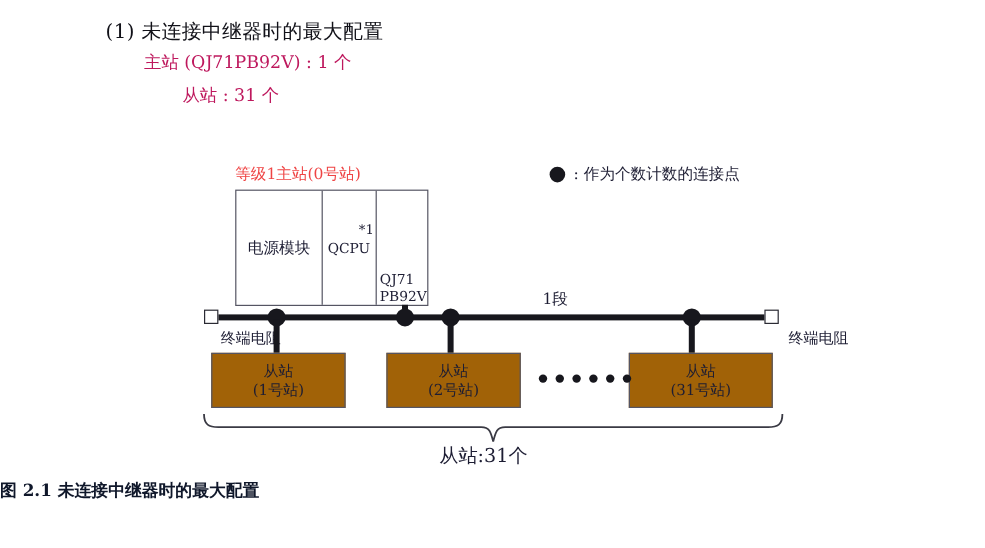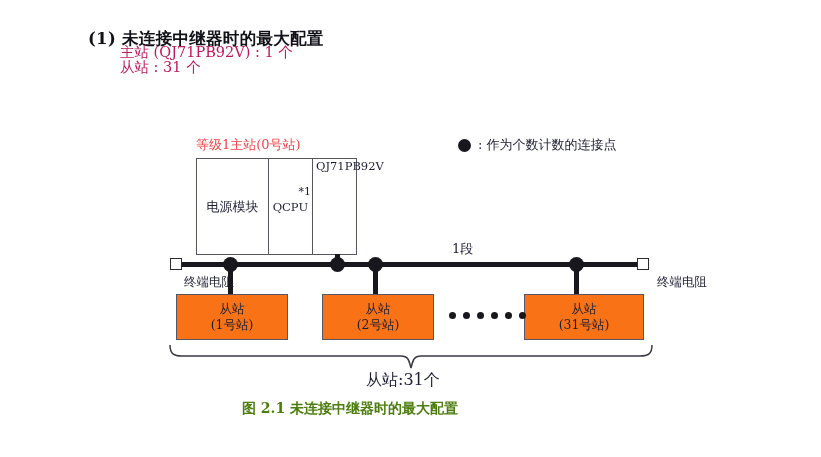--- a/index.html
+++ b/index.html
@@ -13,35 +13,35 @@
     height: 457px;
     background: #ffffff;
     font-family: "DejaVu Serif", "Liberation Serif", serif;
     color: #1b1b2b;
     overflow: hidden;
   }
   .abs { position: absolute; }
 
   
   .sec-title {
-    left: 88px; top: 28px;
+    left: 88px; top: 16px;
     font-size: 16.5px;
-    font-weight: bold;
+    font-weight: normal;
     letter-spacing: 0.3px;
     white-space: nowrap;
     color: #111118;
   }
   .sec-line {
     left: 120px;
     font-size: 14.5px;
     white-space: nowrap;
     color: #be185d;
   }
   .sec-line.l1 { top: 43px; }
-  .sec-line.l2 { top: 58px; }
+  .sec-line.l2 { top: 70px; margin-left: 32px; }
 
   
   .master-label {
     left: 196px; top: 136px;
     font-size: 13px;
     white-space: nowrap;
     color: #ef4444;
   }
   .master-box {
     left: 196px; top: 158px;
@@ -63,23 +63,23 @@
   }
   .mcell.psu { width: 72px; }
   .mcell.cpu {
     width: 45px;
     border-left: 1.4px solid #555563;
     font-size: 11.5px;
   }
   .mcell.pb {
     width: 44px;
     border-left: 1.4px solid #555563;
-    flex-direction: row;
+    flex-direction: column;
     align-items: flex-start;
-    justify-content: flex-start;
+    justify-content: flex-end;
     padding-left: 3px;
     font-size: 11.5px;
     line-height: 1.22;
   }
   .footmark {
     position: absolute;
     right: 1px; top: 26px;
     font-size: 11px;
     color: #1d1d33;
   }
@@ -155,21 +155,21 @@
   
   .lead-slave { top: 266px; height: 28px; }
   .lead-s1 { left: 228px; }
   .lead-s2 { left: 373px; }
   .lead-s3 { left: 574px; }
 
   .slave-box {
     top: 294px; height: 46px;
     border: 1.4px solid #555563;
     box-sizing: border-box;
-    background: #f97316;
+    background: #a16207;
     display: flex;
     flex-direction: column;
     align-items: center;
     justify-content: center;
     font-size: 12.5px;
     line-height: 1.3;
     color: #1d1d33;
     white-space: nowrap;
   }
   .slave-1 { left: 176px; width: 112px; }
@@ -195,24 +195,24 @@
     left: 366px; top: 370px;
     font-size: 16px;
     white-space: nowrap;
     color: #1d1d33;
   }
 
   
   .caption {
     left: 0; top: 400px;
     width: 700px;
-    text-align: center;
+    text-align: left;
     font-size: 14px;
     font-weight: bold;
-    color: #4d7c0f;
+    color: #0f172a;
     white-space: nowrap;
   }
   .footnote {
     left: 108px; top: 424px;
     font-size: 12.5px;
     color: #1d1d33;
     white-space: nowrap;
   }
   .footnote .fm { margin-right: 12px; }
 </style>

